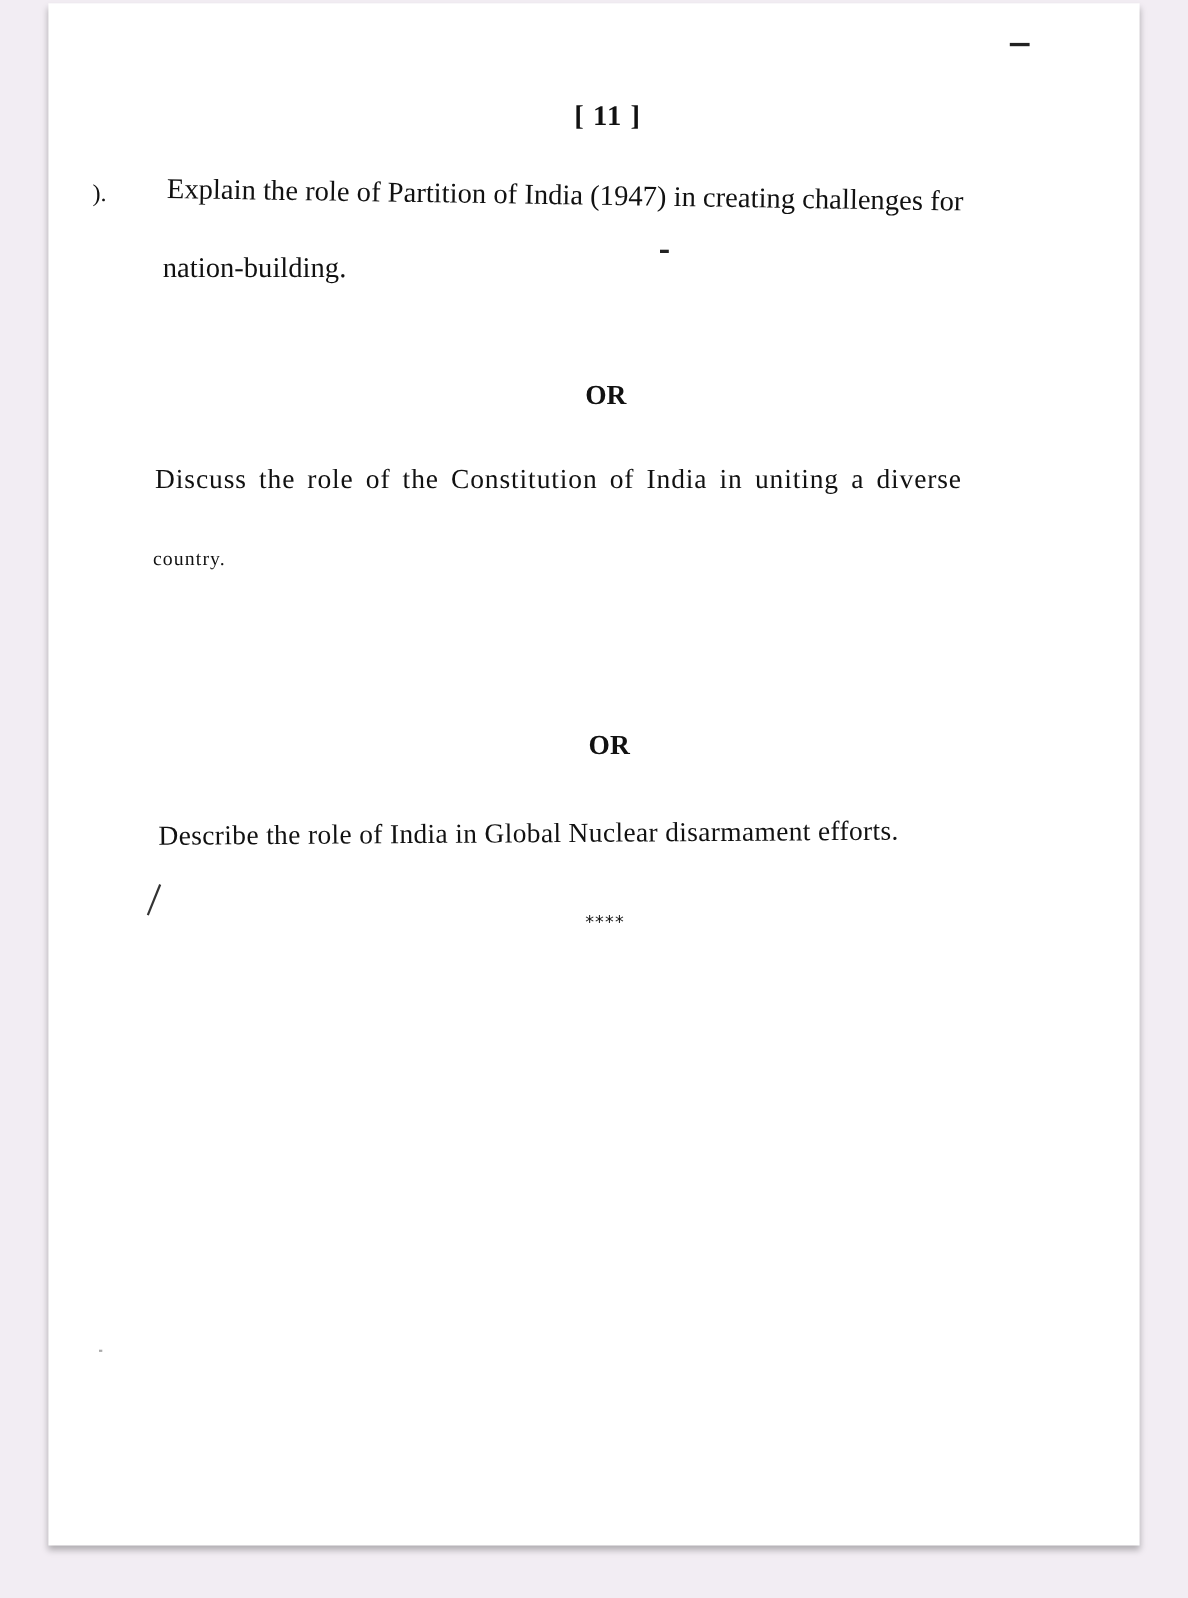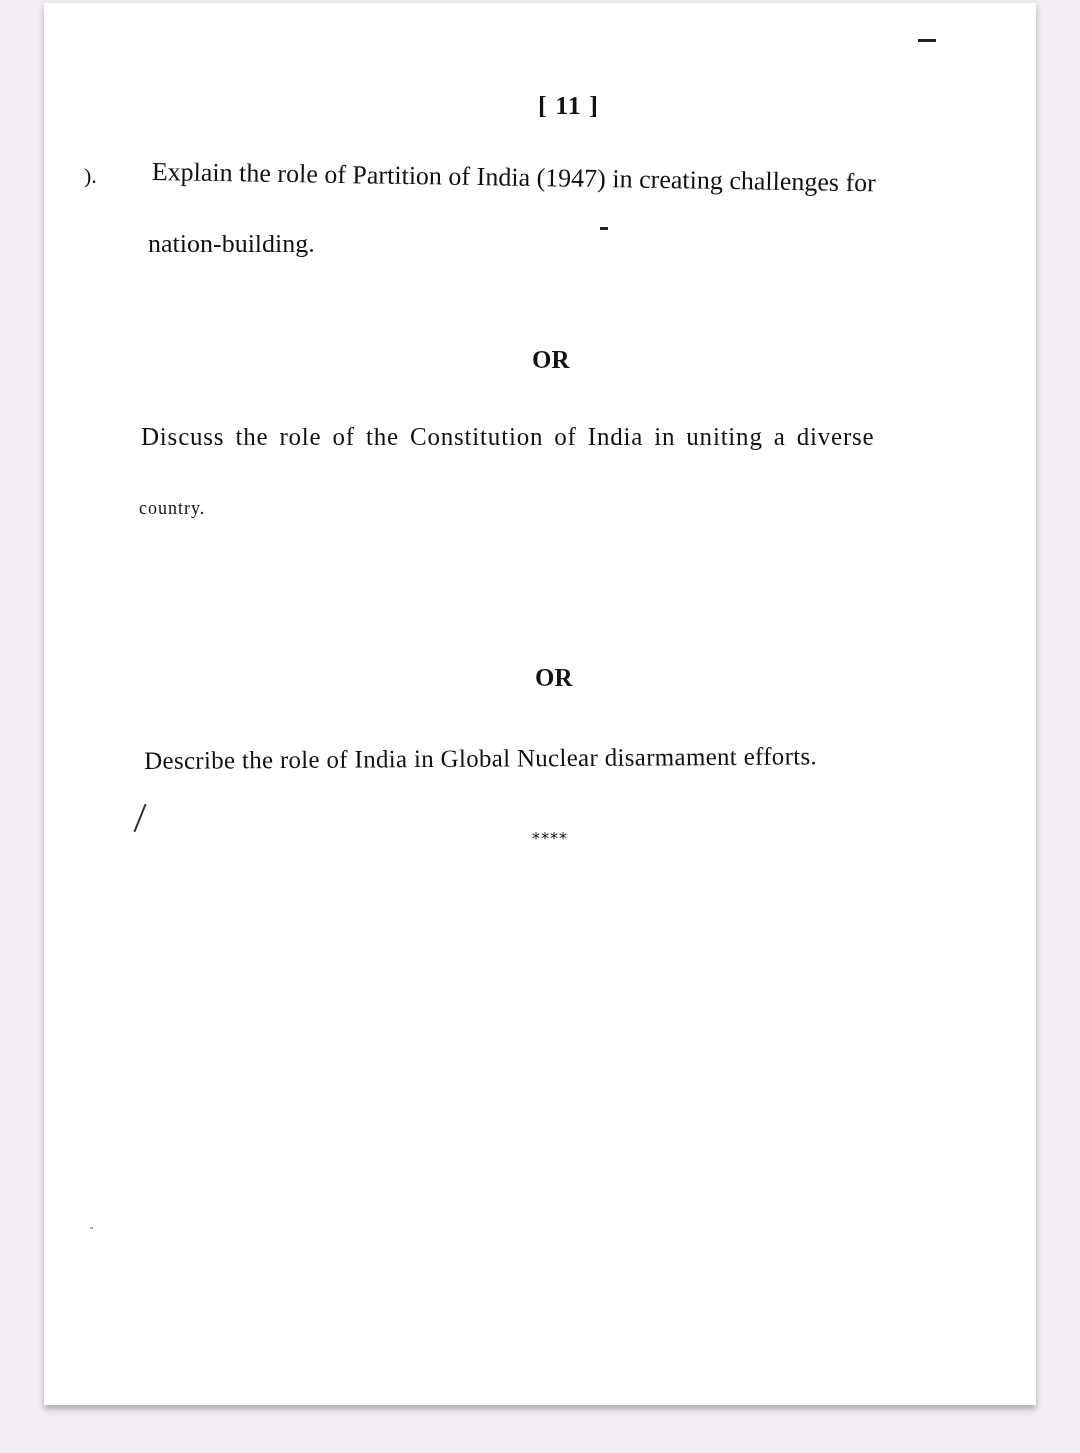--- a/index.html
+++ b/index.html
@@ -24,21 +24,20 @@
       background: #ffffff;
       box-shadow: 0 4px 6px rgba(0,0,0,0.28);
     }
     .abs { position: absolute; white-space: nowrap; }
     .page-number {
       left: 478px; top: 88px;
       font-size: 26px;
       font-family: "Liberation Serif", serif;
       font-weight: bold;
       letter-spacing: 1px;
-      margin-left: 16px;
     }
     .corner-mark {
       left: 874px; top: 36px;
       width: 18px; height: 3px;
       background: #222;
     }
     .q-number {
       left: 40px; top: 160px;
       font-size: 22px;
       font-family: "Liberation Serif", serif;

